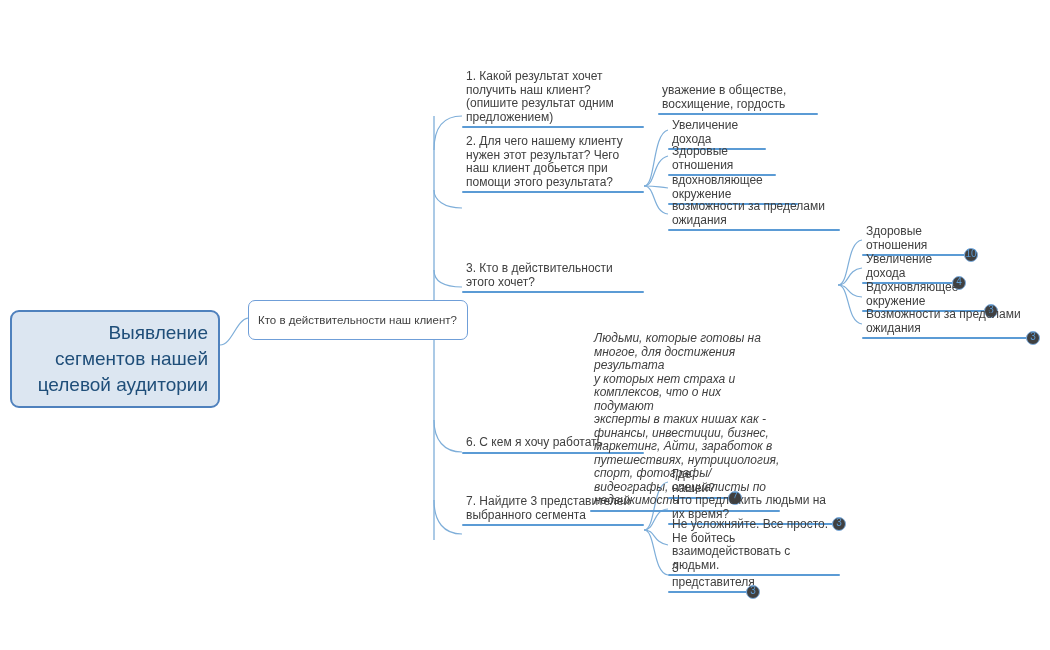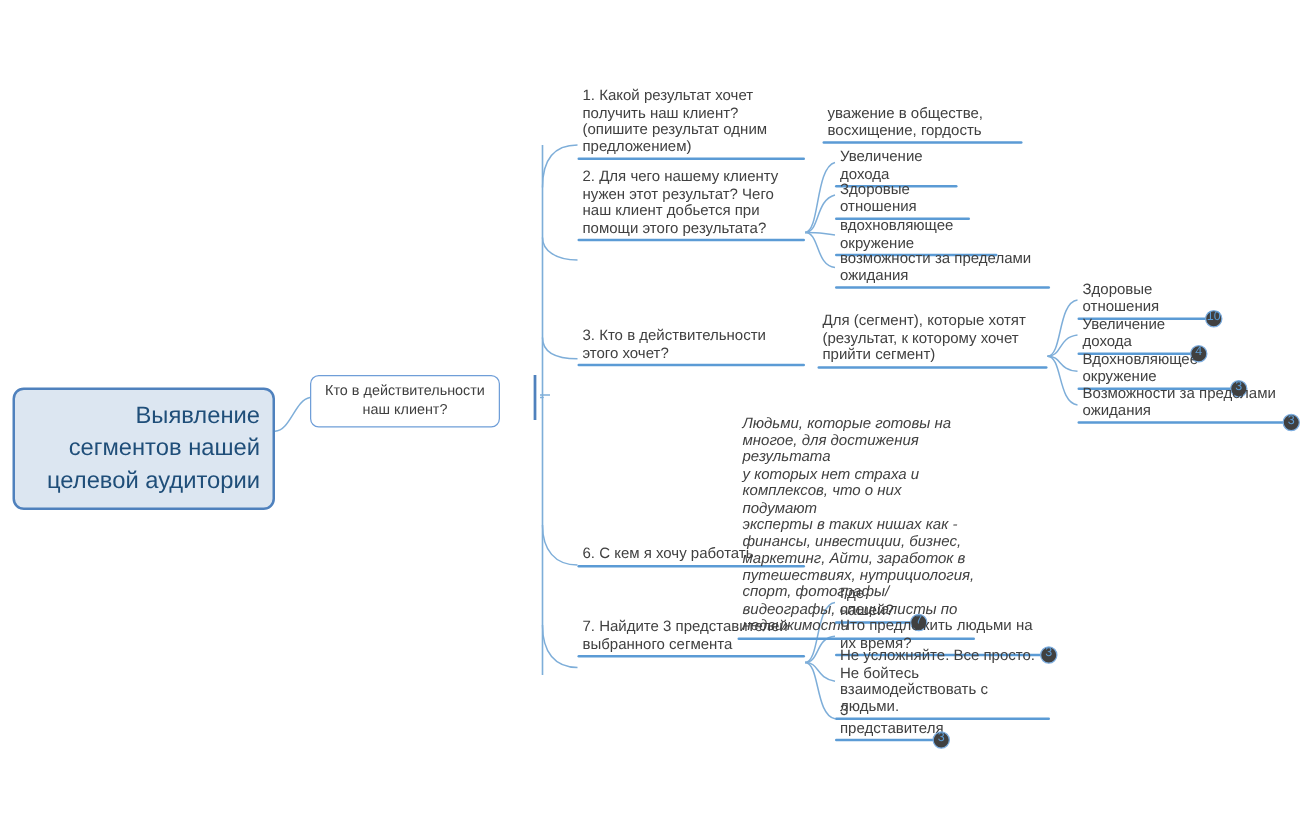--- a/index.html
+++ b/index.html
@@ -52,30 +52,29 @@
   .root-node .txt {
     font-size: 19px;
     line-height: 26px;
     color: #1f4e79;
     font-weight: 400;
   }
   
   .box-node {
     left: 248px;
     top: 300px;
-    width: 152px;
+    width: 220px;
     min-height: 40px;
     background: #ffffff;
     border: 1.3px solid #6f9ed8;
     border-radius: 7px;
     display: flex;
     align-items: center;
     padding: 5px 9px;
     box-sizing: border-box;
-    text-align: center;
   }
   .box-node .txt {
     font-size: 11.5px;
     line-height: 15px;
     color: #404040;
   }
   
   .topic {
     position: absolute;
     box-sizing: border-box;
@@ -185,24 +184,20 @@
   </div>
   <div class="topic thin" style="left:668px; top:200px; width:172px;">
     <span class="label">возможности за пределами ожидания</span>
     <div class="bar"></div>
   </div>
 
   <div class="topic" style="left:462px; top:262px; width:182px;">
     <span class="label">3. Кто в действительности этого хочет?</span>
     <div class="bar"></div>
   </div>
-  <div class="topic" style="left:654px; top:250px; width:184px;">
-    <span class="label">Для (сегмент), которые хотят (результат, к которому хочет прийти сегмент)</span>
-    <div class="bar"></div>
-  </div>
   <div class="topic thin" style="left:862px; top:225px; width:110px;">
     <span class="label">Здоровые отношения</span>
     <div class="bar"></div>
     <span class="badge">10</span>
   </div>
   <div class="topic thin" style="left:862px; top:253px; width:98px;">
     <span class="label">Увеличение дохода</span>
     <div class="bar"></div>
     <span class="badge">4</span>
   </div>

